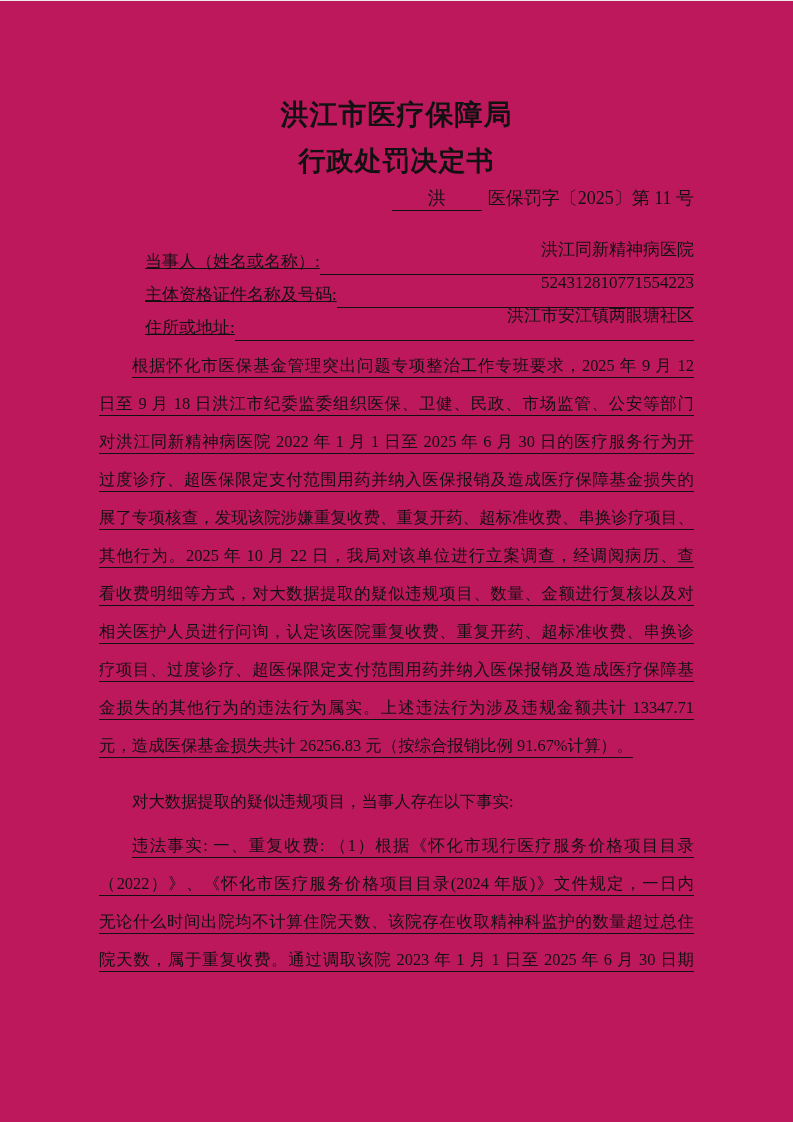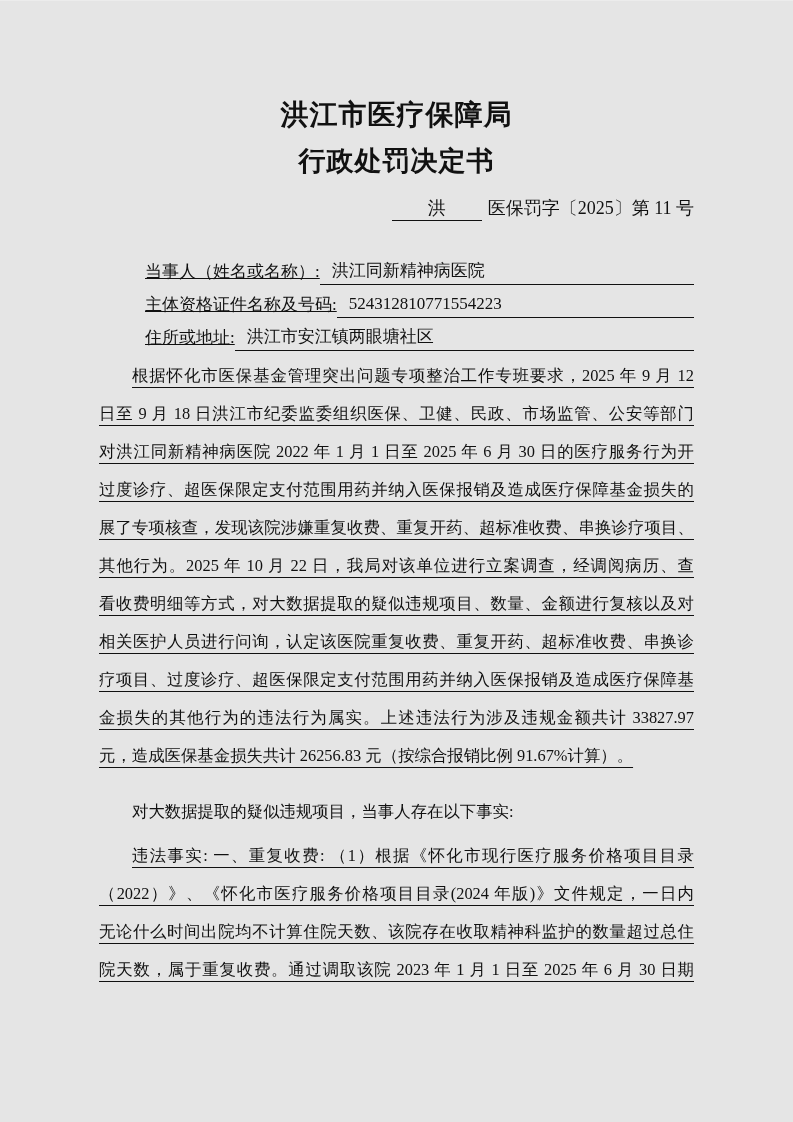--- a/index.html
+++ b/index.html
@@ -4,21 +4,21 @@
 <style>
   html, body {
     margin: 0;
     padding: 0;
     background: #ffffff;
   }
   .page {
     position: relative;
     width: 793px;
     height: 1122px;
-    background: #e5e5e5;
+    background: #be185d;
     color: #111;
     font-family: "Liberation Serif", "DejaVu Serif", serif;
     overflow: hidden;
     box-sizing: border-box;
     border-top: 1px solid #ececec;
   }
   .content {
     width: 595px;
     margin: 0 auto;
     padding-top: 91px;
@@ -31,21 +31,21 @@
     letter-spacing: 1px;
   }
   .title2 {
     font-size: 27px;
     font-weight: 700;
     text-align: center;
     line-height: 46px;
     letter-spacing: 1px;
   }
   .doc-number {
-    margin-top: 10px;
+    margin-top: 0;
     text-align: right;
     font-size: 18px;
     line-height: 28px;
     white-space: nowrap;
   }
   .docnum-blank {
     display: inline-block;
     border-bottom: 1px solid #111;
     padding: 0 36px;
     line-height: 24px;
@@ -66,23 +66,24 @@
   .field-label {
     white-space: nowrap;
     padding-bottom: 3px;
     line-height: 20px;
     text-decoration: underline;
   }
   .field-value {
     flex: 1;
     border-bottom: 1px solid #111;
     padding-left: 12px;
-    padding-bottom: 3px;
+    padding-bottom: 14px;
     line-height: 20px;
     white-space: nowrap;
+    text-align: right;
   }
   .para {
     font-size: 16.4px;
     line-height: 38px;
   }
   .para1 { margin-top: 6px; }
   .para2 {
     margin-top: 18px;
     text-indent: 33px;
     text-align: justify;
@@ -136,21 +137,21 @@
     <div class="para para1">
       <div class="pline indent"><span>根据怀化市医保基金管理突出问题专项整治工作专班要求，2025 年 9 月 12</span></div>
       <div class="pline"><span>日至 9 月 18 日洪江市纪委监委组织医保、卫健、民政、市场监管、公安等部门</span></div>
       <div class="pline"><span>对洪江同新精神病医院 2022 年 1 月 1 日至 2025 年 6 月 30 日的医疗服务行为开</span></div>
       <div class="pline"><span>过度诊疗、超医保限定支付范围用药并纳入医保报销及造成医疗保障基金损失的</span></div>
       <div class="pline"><span>展了专项核查，发现该院涉嫌重复收费、重复开药、超标准收费、串换诊疗项目、</span></div>
       <div class="pline"><span>其他行为。2025 年 10 月 22 日，我局对该单位进行立案调查，经调阅病历、查</span></div>
       <div class="pline"><span>看收费明细等方式，对大数据提取的疑似违规项目、数量、金额进行复核以及对</span></div>
       <div class="pline"><span>相关医护人员进行问询，认定该医院重复收费、重复开药、超标准收费、串换诊</span></div>
       <div class="pline"><span>疗项目、过度诊疗、超医保限定支付范围用药并纳入医保报销及造成医疗保障基</span></div>
-      <div class="pline"><span>金损失的其他行为的违法行为属实。上述违法行为涉及违规金额共计 33827.97</span></div>
+      <div class="pline"><span>金损失的其他行为的违法行为属实。上述违法行为涉及违规金额共计 13347.71</span></div>
       <div class="pline lastline"><span>元，造成医保基金损失共计 26256.83 元（按综合报销比例 91.67%计算）。</span></div>
     </div>
 
     <div class="para para2">对大数据提取的疑似违规项目，当事人存在以下事实:</div>
 
     <div class="para para3">
       <div class="pline indent"><span>违法事实: 一、重复收费: （1）根据《怀化市现行医疗服务价格项目目录</span></div>
       <div class="pline"><span>（2022）》、《怀化市医疗服务价格项目目录(2024 年版)》文件规定，一日内</span></div>
       <div class="pline"><span>无论什么时间出院均不计算住院天数、该院存在收取精神科监护的数量超过总住</span></div>
       <div class="pline"><span>院天数，属于重复收费。通过调取该院 2023 年 1 月 1 日至 2025 年 6 月 30 日期</span></div>

